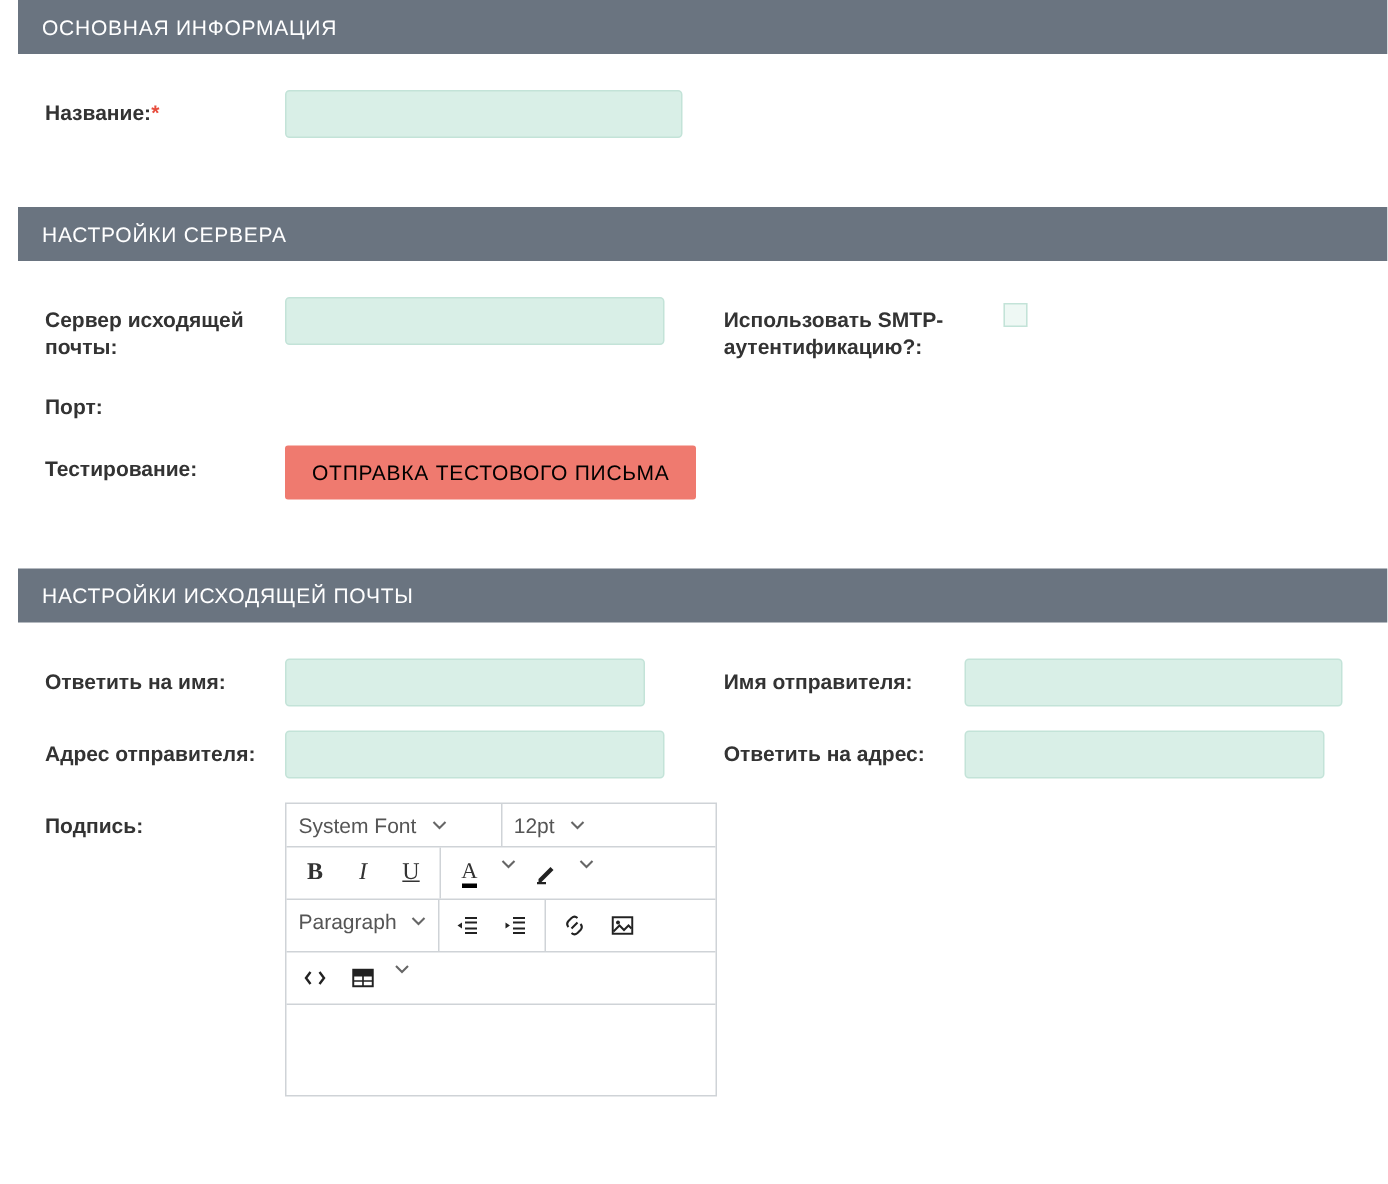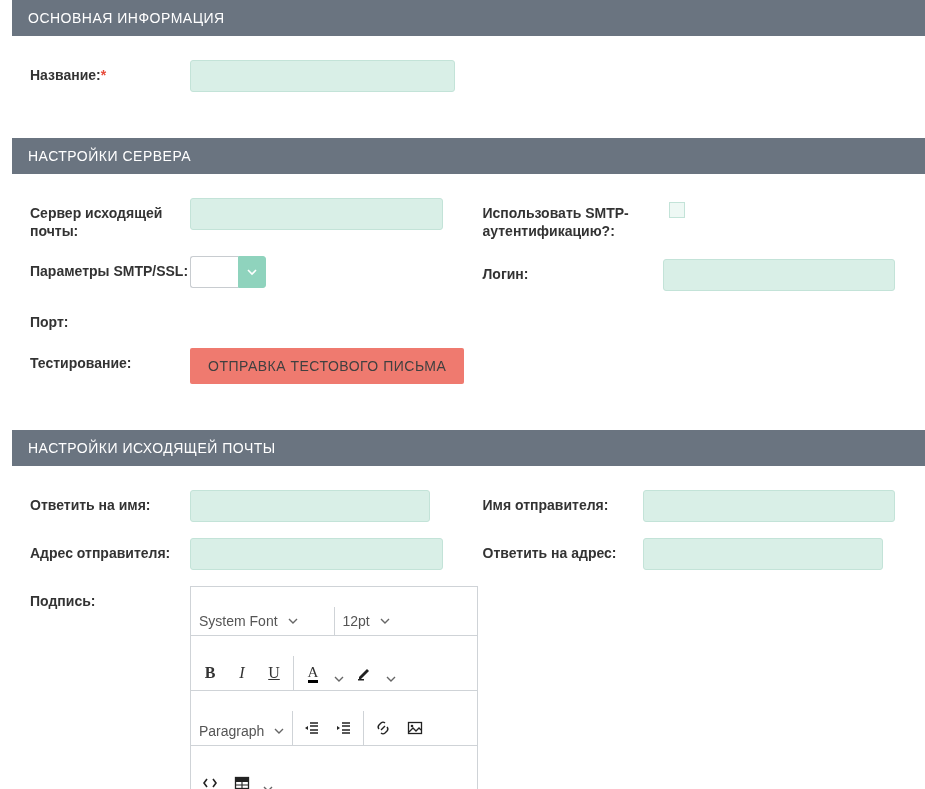--- a/index.html
+++ b/index.html
@@ -67,45 +67,44 @@
   .select-btn {
     width: 28px; height: 32px;
     background: #8fd3bd;
     border: 1px solid #8fd3bd;
     border-radius: 0 3px 3px 0;
     display: flex; align-items: center; justify-content: center;
     cursor: pointer;
   }
   .btn-primary {
     background: #ef7a6f;
-    color: #404040;
+    color: #000000;
     border: none;
     padding: 10px 18px;
     font-size: 14px;
     letter-spacing: 0.5px;
     border-radius: 2px;
     cursor: pointer;
   }
   
   .editor {
     border: 1px solid #cfd3d7;
     width: 100%;
     max-width: 288px;
   }
   .tb-row {
     display: flex;
     border-bottom: 1px solid #cfd3d7;
   }
   .tb-group {
     display: flex;
-    align-items: flex-end;
+    align-items: flex-start;
     border-right: 1px solid #cfd3d7;
     padding: 6px 8px;
     gap: 10px;
-    margin-top: 20px;
   }
   .tb-group:last-child { border-right: none; }
   .tb-select {
     display: flex; align-items: center; gap: 10px;
     color: #555; font-size: 14px;
     cursor: pointer;
   }
   .tb-btn {
     width: 22px; height: 22px;
     display: flex; align-items: center; justify-content: center;
@@ -151,41 +150,20 @@
         </div>
       </div>
       <div class="col">
         <div class="field-label" style="width:180px">Использовать SMTP-аутентификацию?:</div>
         <div class="field-control">
           <span class="checkbox-box"></span>
         </div>
       </div>
     </div>
 
-    <div class="row">
-      <div class="col">
-        <div class="field-label">Параметры SMTP/SSL:</div>
-        <div class="field-control">
-          <div class="select-wrap">
-            <div class="select-box"></div>
-            <div class="select-btn">
-              <svg class="chev" viewBox="0 0 10 10">
-                  <path d="M1 3 L5 7 L9 3" fill="none" stroke="#fff" stroke-width="1.6"></path>
-                </svg>
-            </div>
-          </div>
-        </div>
-      </div>
-      <div class="col">
-        <div class="field-label" style="width:180px">Логин:</div>
-        <div class="field-control">
-          <input class="tinput" style="max-width: 240px;" type="text" value="">
-        </div>
-      </div>
-    </div>
 
     <div class="row">
       <div class="col">
         <div class="field-label">Порт:</div>
       </div>
     </div>
 
     <div class="row">
       <div class="col">
         <div class="field-label">Тестирование:</div>

